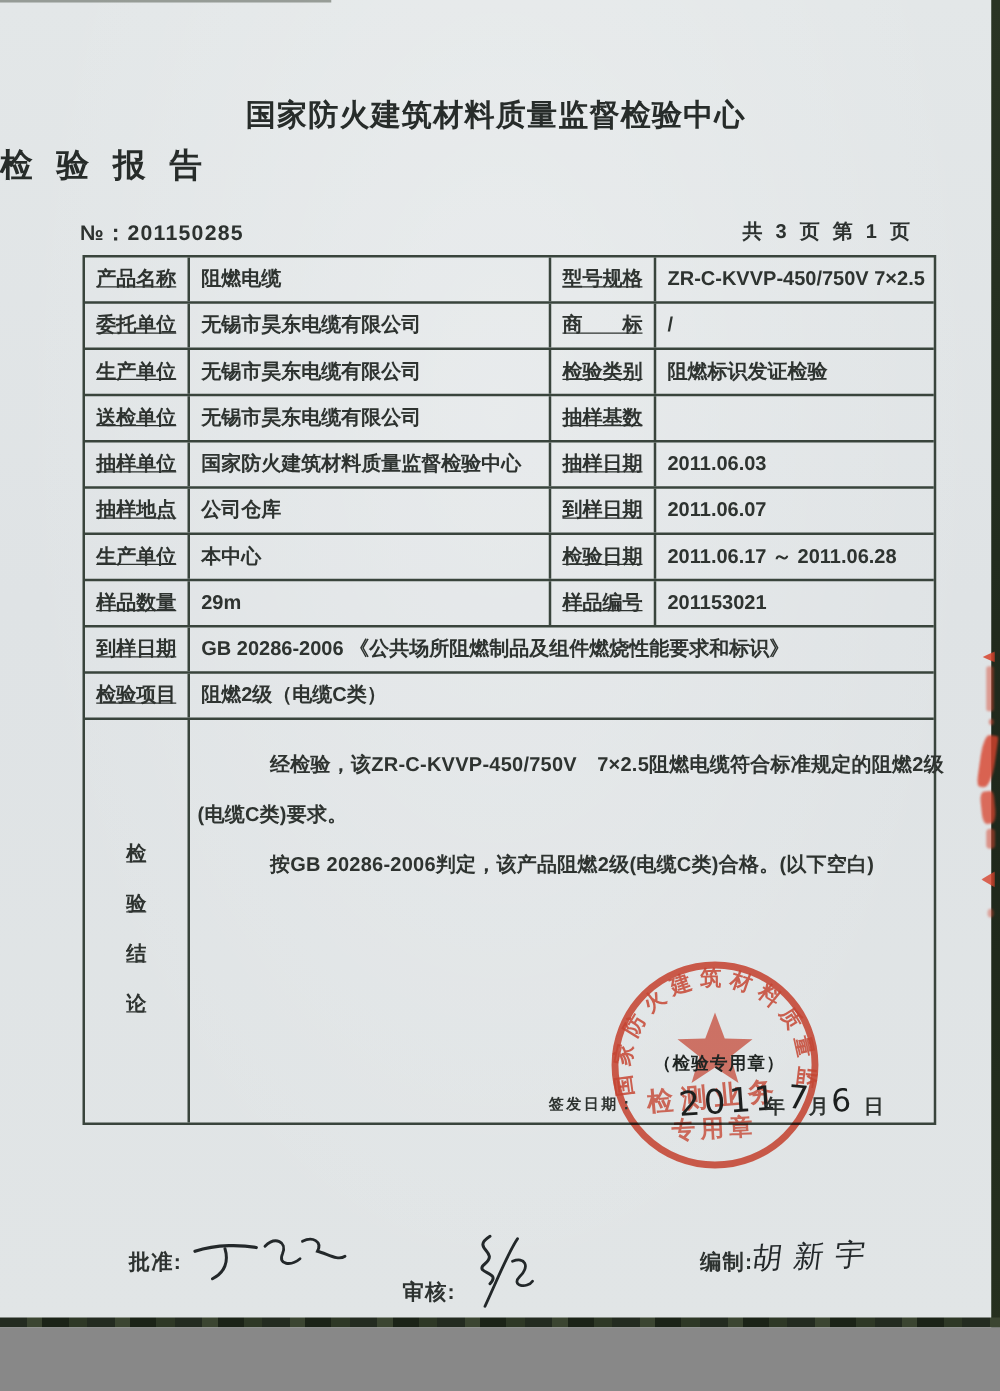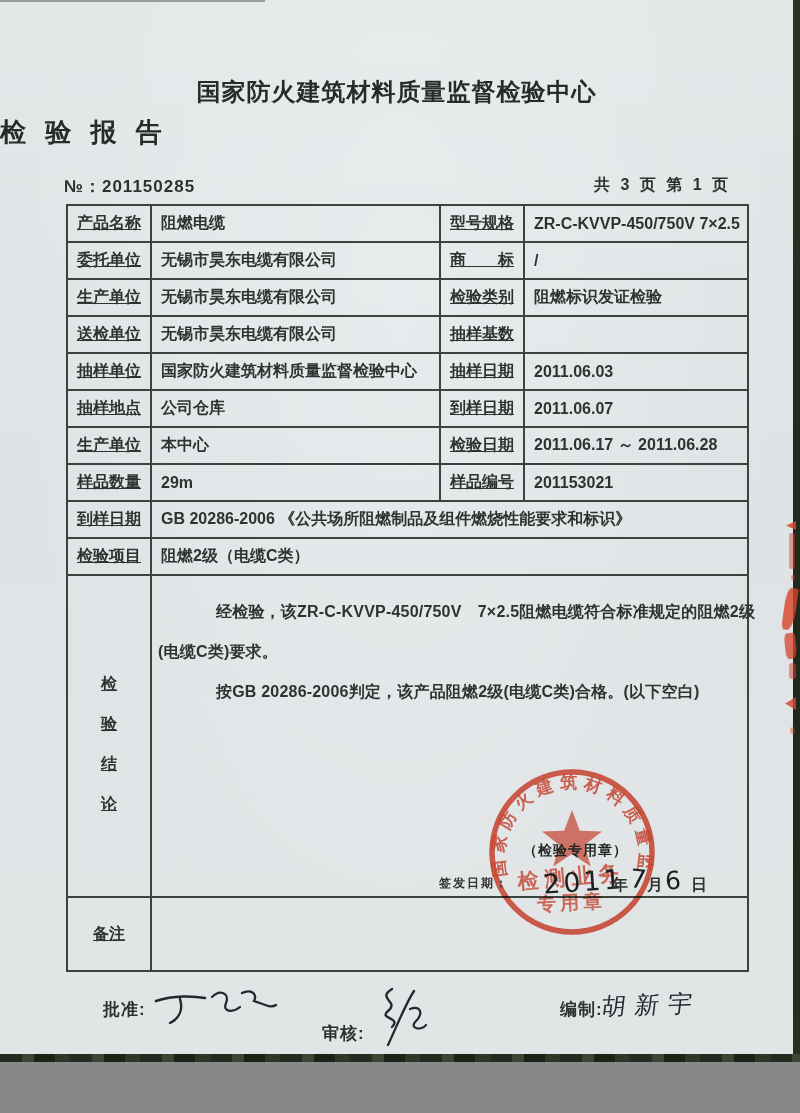--- a/index.html
+++ b/index.html
@@ -180,24 +180,20 @@
           <span class="hand hand-year">2011</span>
           <span class="unit-year">年</span>
           <span class="hand hand-month">7</span>
           <span class="unit-month">月</span>
           <span class="hand hand-day">6</span>
           <span class="unit-day">日</span>
         </div>
       </div>
     </div>
 
-    <div class="t-row remarks">
-      <div class="t-cell t-label">备注</div>
-      <div class="t-cell t-value last"></div>
-    </div>
   </div>
 
   <div class="stamp">
     <svg width="172" height="172" viewBox="0 0 172 172">
       <defs>
         <path id="ringPath" d="M 21,110 A 68 68 0 1 1 151,110" fill="none"></path>
       </defs>
       <circle cx="86" cy="86" r="80" fill="none" stroke="#dd3f28" stroke-width="5.5" opacity="0.88"></circle>
       <text fill="#dd3f28" font-size="17" font-weight="700" letter-spacing="6" opacity="0.85">
         <textPath href="#ringPath">国家防火建筑材料质量监督检验中心</textPath>

